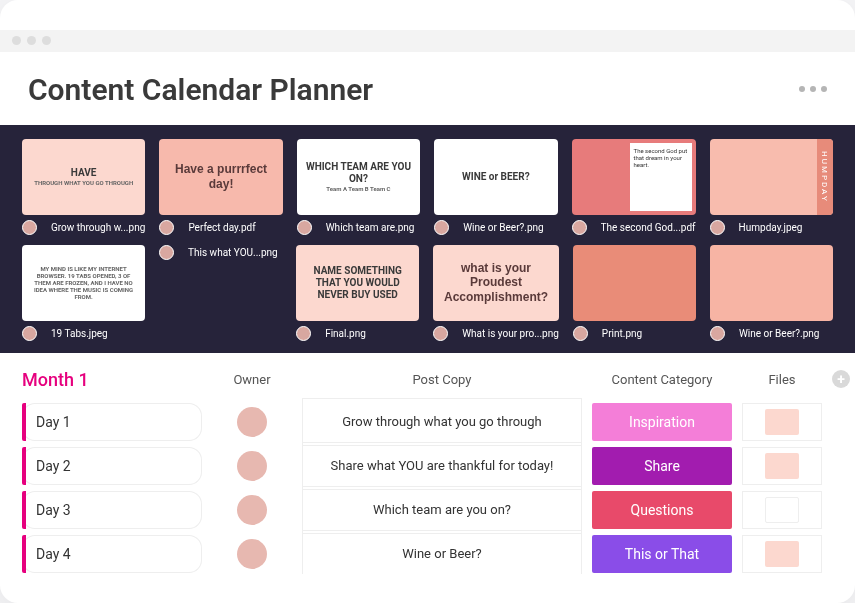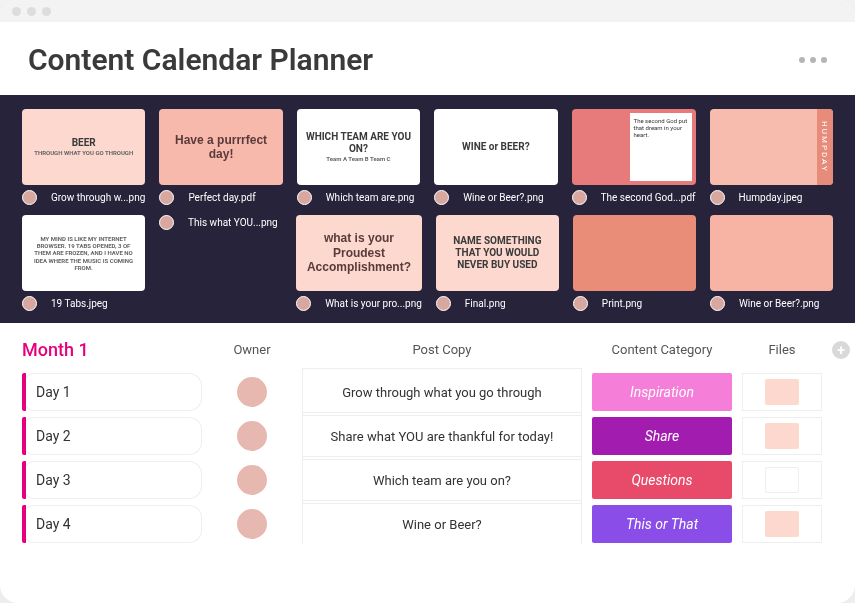--- a/index.html
+++ b/index.html
@@ -1,17 +1,17 @@
 <!DOCTYPE html>
 <html><head>
 <meta charset="utf-8">
 <style>
   * { box-sizing: border-box; margin: 0; padding: 0; }
   body { font-family: -apple-system, BlinkMacSystemFont, "Segoe UI", Roboto, Arial, sans-serif; background: #f5f5f7; width: 855px; height: 603px; overflow: hidden; }
-  .window { width: 855px; height: 603px; background: #fff; border-radius: 18px; overflow: hidden; box-shadow: 0 10px 40px rgba(0,0,0,0.08); display: flex; flex-direction: column; }
+  .window { width: 855px; height: 603px; background: #fff; border-radius: 18px; overflow: hidden; box-shadow: 0 10px 40px rgba(0,0,0,0.08); display: flex; flex-direction: column; justify-content: center; }
   .titlebar { height: 22px; background: #f3f3f3; display: flex; align-items: center; padding: 0 12px; gap: 6px; }
   .tb-dot { width: 9px; height: 9px; border-radius: 50%; background: #ddd; }
   .header { display: flex; align-items: center; justify-content: space-between; padding: 20px 28px 18px 28px; }
   .title { font-size: 30px; font-weight: 600; color: #3a3a3a; }
   .more { display: flex; gap: 5px; }
   .more span { width: 6px; height: 6px; border-radius: 50%; background: #b5b5b5; }
 
   .gallery { background: #26233a; padding: 14px 22px 12px 22px; display: flex; flex-direction: column; gap: 10px; }
   .grow { display: flex; gap: 14px; }
   .card { flex: 1 1 0; display: flex; flex-direction: column; gap: 5px; }
@@ -39,21 +39,21 @@
   .ch { font-size: 13px; color: #555; text-align: center; }
   .add { width: 18px; height: 18px; border-radius: 50%; background: #d9d9d9; color: #fff; display:flex; align-items:center; justify-content:center; font-size:14px; font-weight:700; }
 
   .row { display: grid; grid-template-columns: 180px 80px 280px 140px 80px 24px; align-items: center; gap: 10px; height: 44px; }
   .daycell { display:flex; align-items:center; height: 38px; background:#fff; border-radius:13px; box-shadow: inset 0 0 0 1px #eee; }
   .stripe { width: 4px; height: 100%; background: #e6007e; border-radius: 2px 0 0 2px; }
   .daylabel { padding-left: 10px; font-size: 14px; color: #333; }
   .ownercell { display:flex; justify-content:center; }
   .owner-av { width: 30px; height: 30px; border-radius: 50%; background:#e7b8b0; }
   .copycell { display:flex; align-items:center; justify-content:center; height:48px; box-shadow: inset 0 0 0 1px #eee; font-size: 13px; color:#333; padding:0 8px; text-align:center; }
-  .catcell { height: 38px; display:flex; align-items:center; justify-content:center; color:#fff; font-size: 14px; border-radius:2px;font-style:italic; }
+  .catcell { height: 38px; display:flex; align-items:center; justify-content:center; color:#fff; font-size: 14px; border-radius:2px; }
   .c-insp { background:#f47ed8; }
   .c-share { background:#a21caf; }
   .c-quest { background:#e84a6a; }
   .c-this { background:#8a4de8; }
   .filecell { display:flex; align-items:center; justify-content:center; height:38px; box-shadow: inset 0 0 0 1px #eee; }
   .mini { width:34px; height:26px; background:#fcd8cf; border-radius:2px; }
   .mini.white { background:#fff; border:1px solid #eee; }
 </style>
 </head>
 <body>
@@ -72,21 +72,21 @@
       <span></span>
       <span></span>
     </div>
   </div>
 
   <div class="gallery">
     <div class="grow" id="grow-0">
         <div class="card">
           <div class="thumb t-pinklight">
             <div class="bigtext">
-              <div style="font-size: 10px;">BEER</div>
+              <div style="font-size: 10px;">HAVE</div>
               <div class="tiny">THROUGH WHAT YOU GO THROUGH</div>
             </div>
           </div>
           <div class="caption">
             <div class="avatar"></div>
             <span class="txt">Grow through w...png</span>
           </div>
         </div>
         <div class="card">
           <div class="thumb t-script">
@@ -157,37 +157,37 @@
         </div>
         <div class="card">
           <div class="caption">
             <div class="avatar"></div>
             <span class="txt">This what YOU...png</span>
           </div>
         </div>
         <div class="card">
           <div class="thumb t-pinklight">
             <div class="bigtext">
+              <div style="font-size: 10px;">NAME SOMETHING THAT YOU WOULD NEVER BUY USED</div>
+            </div>
+          </div>
+          <div class="caption">
+            <div class="avatar"></div>
+            <span class="txt">Final.png</span>
+          </div>
+        </div>
+        <div class="card">
+          <div class="thumb t-pinklight">
+            <div class="bigtext">
               <div class="script">what is your Proudest Accomplishment?</div>
             </div>
           </div>
           <div class="caption">
             <div class="avatar"></div>
             <span class="txt">What is your pro...png</span>
-          </div>
-        </div>
-        <div class="card">
-          <div class="thumb t-pinklight">
-            <div class="bigtext">
-              <div style="font-size: 10px;">NAME SOMETHING THAT YOU WOULD NEVER BUY USED</div>
-            </div>
-          </div>
-          <div class="caption">
-            <div class="avatar"></div>
-            <span class="txt">Final.png</span>
           </div>
         </div>
         <div class="card">
           <div class="thumb t-print">
             <div class="bigtext"></div>
           </div>
           <div class="caption">
             <div class="avatar"></div>
             <span class="txt">Print.png</span>
           </div>

